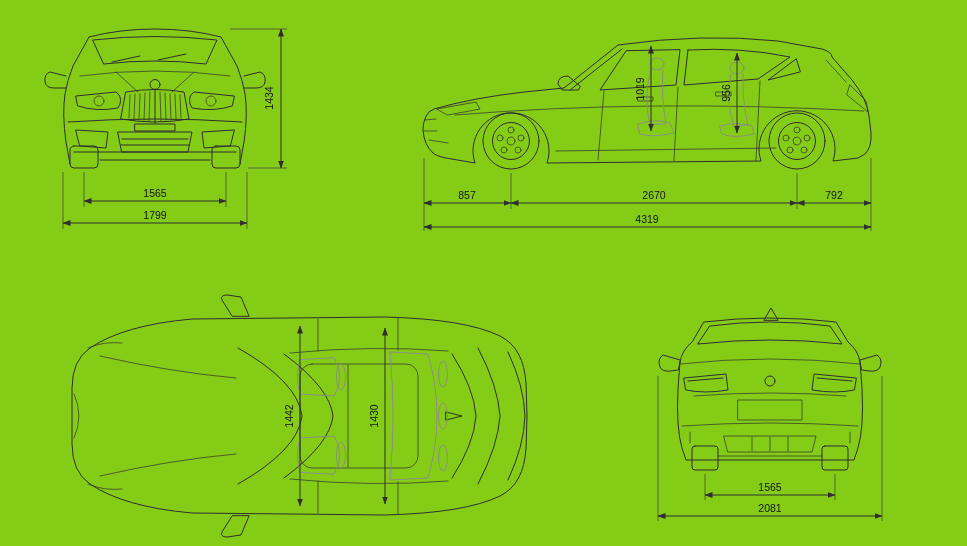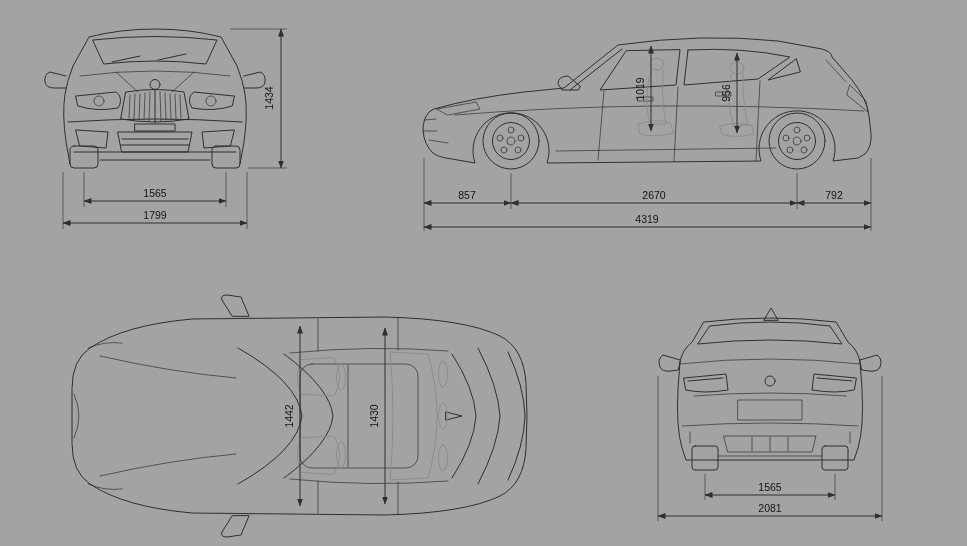--- a/index.html
+++ b/index.html
@@ -1,16 +1,16 @@
 <!DOCTYPE html>
 <html><head>
 <meta charset="utf-8">
 <style>
   html,body{margin:0;padding:0;background:#fff;}
-  .canvas{width:967px;height:546px;background:#a3a3a3;position:relative;overflow:hidden;
+  .canvas{width:967px;height:546px;background:#84cc16;position:relative;overflow:hidden;
           font-family:"Liberation Sans",sans-serif;}
   svg{display:block;}
   .draw{stroke:#2f2f2f;fill:none;stroke-width:1;stroke-linecap:round;stroke-linejoin:round;}
   .thin{stroke-width:.7;}
   .seat{stroke:#8a8a8a;fill:none;stroke-width:.9;stroke-linecap:round;stroke-linejoin:round;}
   .ext{stroke:#3c3c3c;stroke-width:.7;fill:none;}
   .dim{stroke:#2f2f2f;stroke-width:1;fill:none;marker-start:url(#arr);marker-end:url(#arr);}
   .lbl{font-size:10.5px;fill:#141414;text-anchor:middle;font-family:"Liberation Sans",sans-serif;}
 </style>
 </head>

